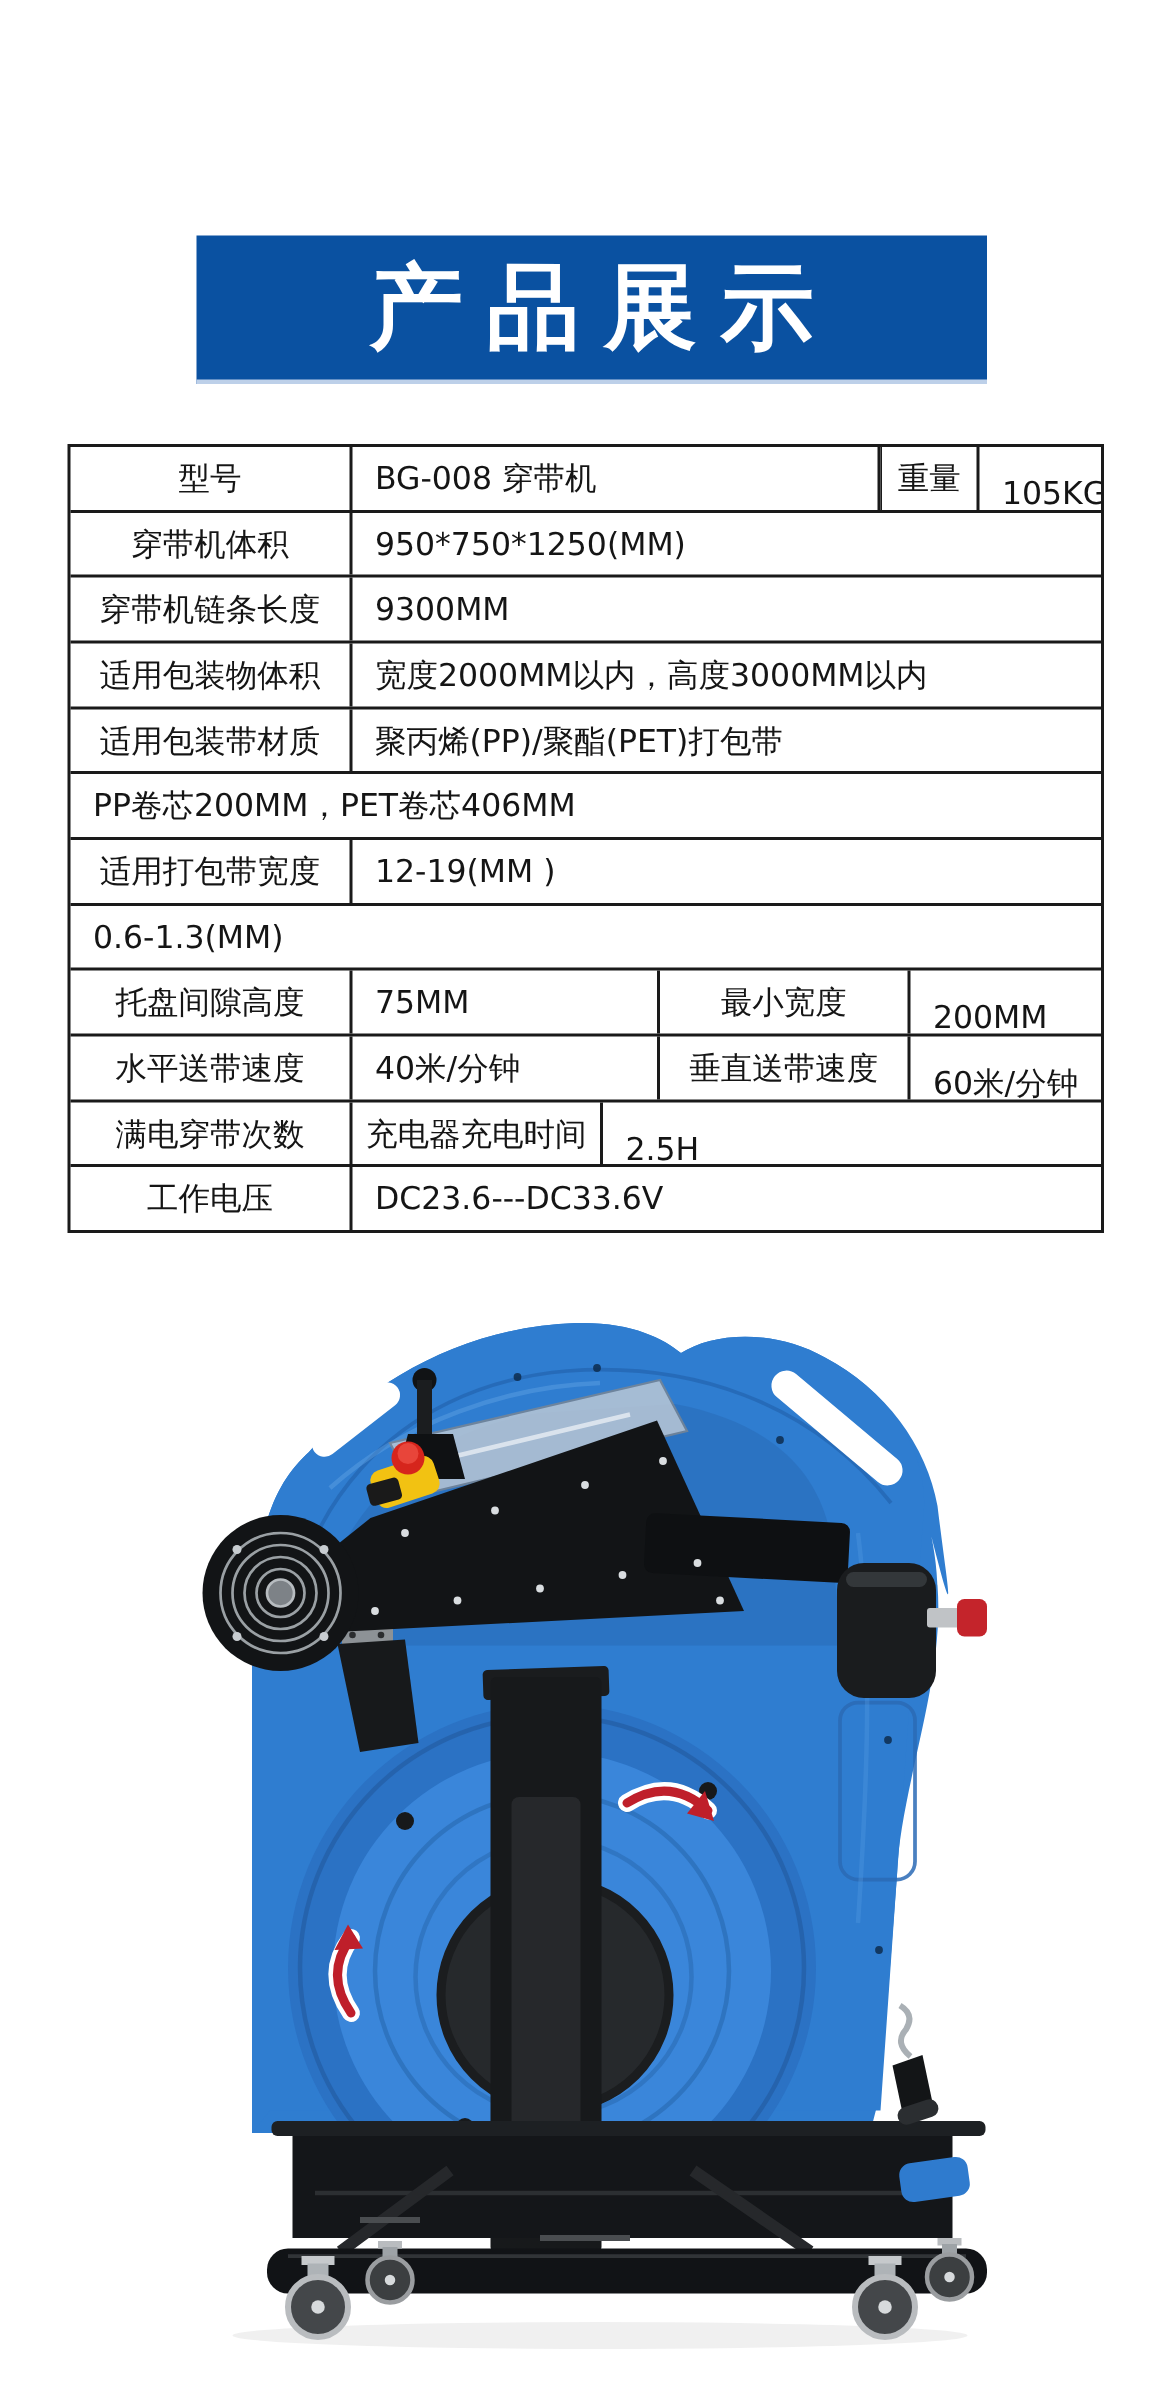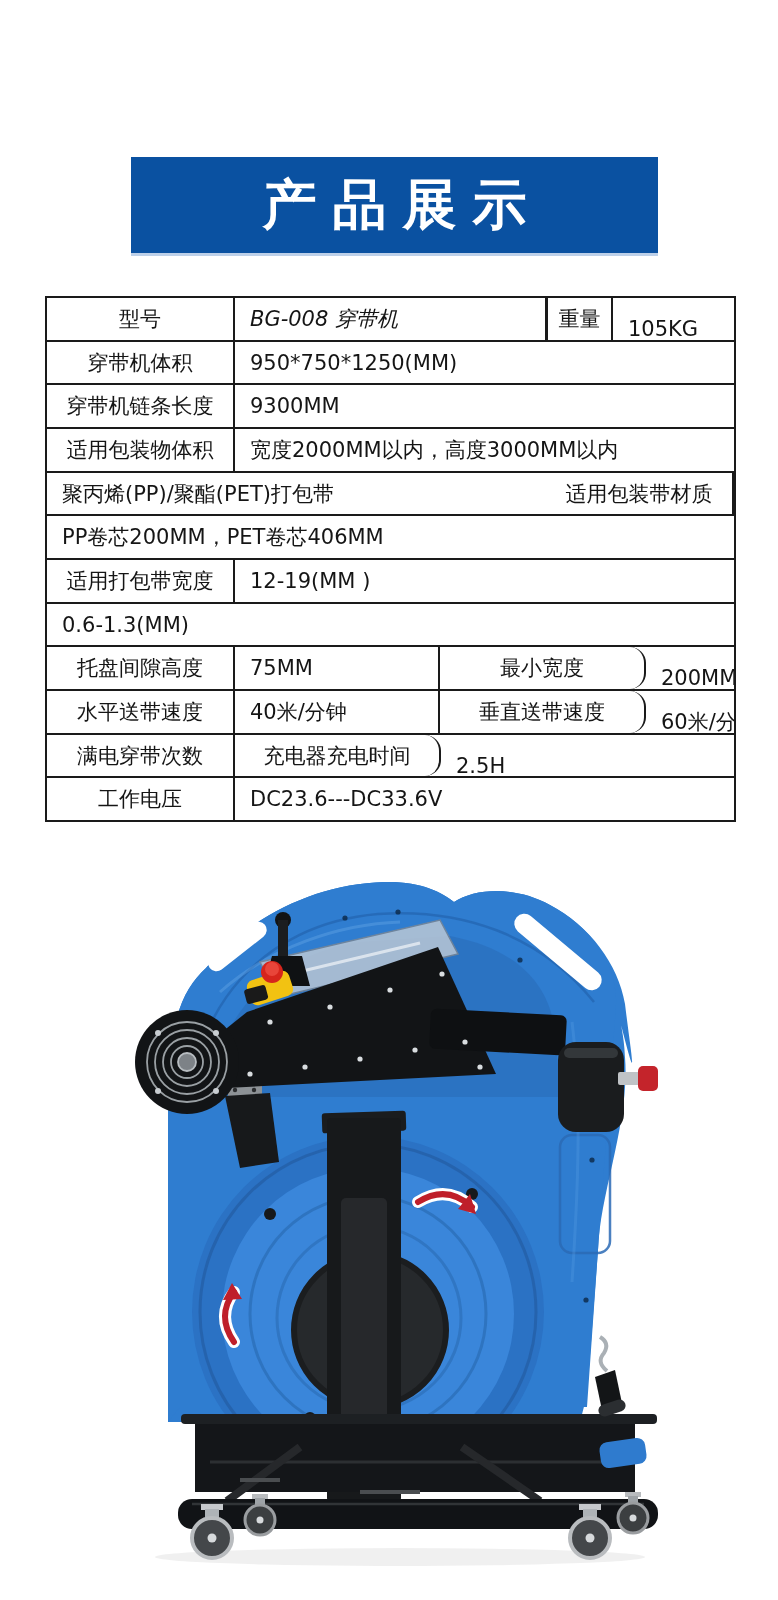--- a/index.html
+++ b/index.html
@@ -3,39 +3,39 @@
 <meta charset="utf-8">
 <style>
   html,body{margin:0;padding:0;background:#fff;}
   .page{position:relative;width:778px;height:1600px;background:#ffffff;overflow:hidden;
         font-family:"DejaVu Sans","Liberation Sans",sans-serif;color:#111;}
 
   
   .banner{position:absolute;left:131px;top:157px;width:527px;height:96px;
           background:#0a51a1;border-bottom:3px solid #bdd0e9;
           display:flex;align-items:center;justify-content:center;}
-  .banner-title{color:#ffffff;font-size:54px;font-weight:bold;letter-spacing:16px;
+  .banner-title{color:#ffffff;font-size:62px;font-weight:bold;letter-spacing:16px;
                 text-indent:16px;margin:0;line-height:1;}
 
   
   .spec-table{position:absolute;left:45px;top:296px;width:691px;height:526px;
               border:2px solid #1a1a1a;box-sizing:border-box;display:flex;flex-direction:column;}
   .spec-row{flex:1;display:flex;border-bottom:2px solid #1a1a1a;box-sizing:border-box;min-height:0;}
   .spec-row:last-child{border-bottom:none;}
   .cell{display:flex;align-items:center;border-right:2px solid #1a1a1a;box-sizing:border-box;
         font-size:21px;font-weight:500;color:#151515;white-space:nowrap;overflow:hidden;}
   .cell.last{border-right:none;}
   .cell.center{justify-content:center;text-align:right;}
   .cell.val{padding-left:15px;}
   .w-label{width:188px;}
   .w-full{flex:1;}
-  .w-b1{width:312px;font-style:italic;}
+  .w-b1{width:352px;}
   .w-wt{width:66px;border-left:1px solid #1a1a1a;}
   .w-v1{width:205px;}
-  .w-l2{width:206px;border-radius:16px;}
+  .w-l2{width:167px;}
   .w-v2{flex:1;margin-top:20px;}
 
   
   .machine-wrap{position:absolute;left:120px;top:862px;width:560px;height:710px;}
 </style>
 </head>
 <body>
 
 <div class="page">
 
@@ -61,22 +61,22 @@
       <div class="cell center w-label">穿带机链条长度</div>
       <div class="cell val w-full last">9300MM</div>
     </div>
 
     <div class="spec-row">
       <div class="cell center w-label">适用包装物体积</div>
       <div class="cell val w-full last">宽度2000MM以内，高度3000MM以内</div>
     </div>
 
     <div class="spec-row">
+      <div class="cell center w-label">适用包装带材质</div>
       <div class="cell val w-full last">聚丙烯(PP)/聚酯(PET)打包带</div>
-      <div class="cell center w-label">适用包装带材质</div>
     </div>
 
     <div class="spec-row">
       <div class="cell val w-full last">PP卷芯200MM，PET卷芯406MM</div>
     </div>
 
     <div class="spec-row">
       <div class="cell center w-label">适用打包带宽度</div>
       <div class="cell val w-full last">12-19(MM )</div>
     </div>

